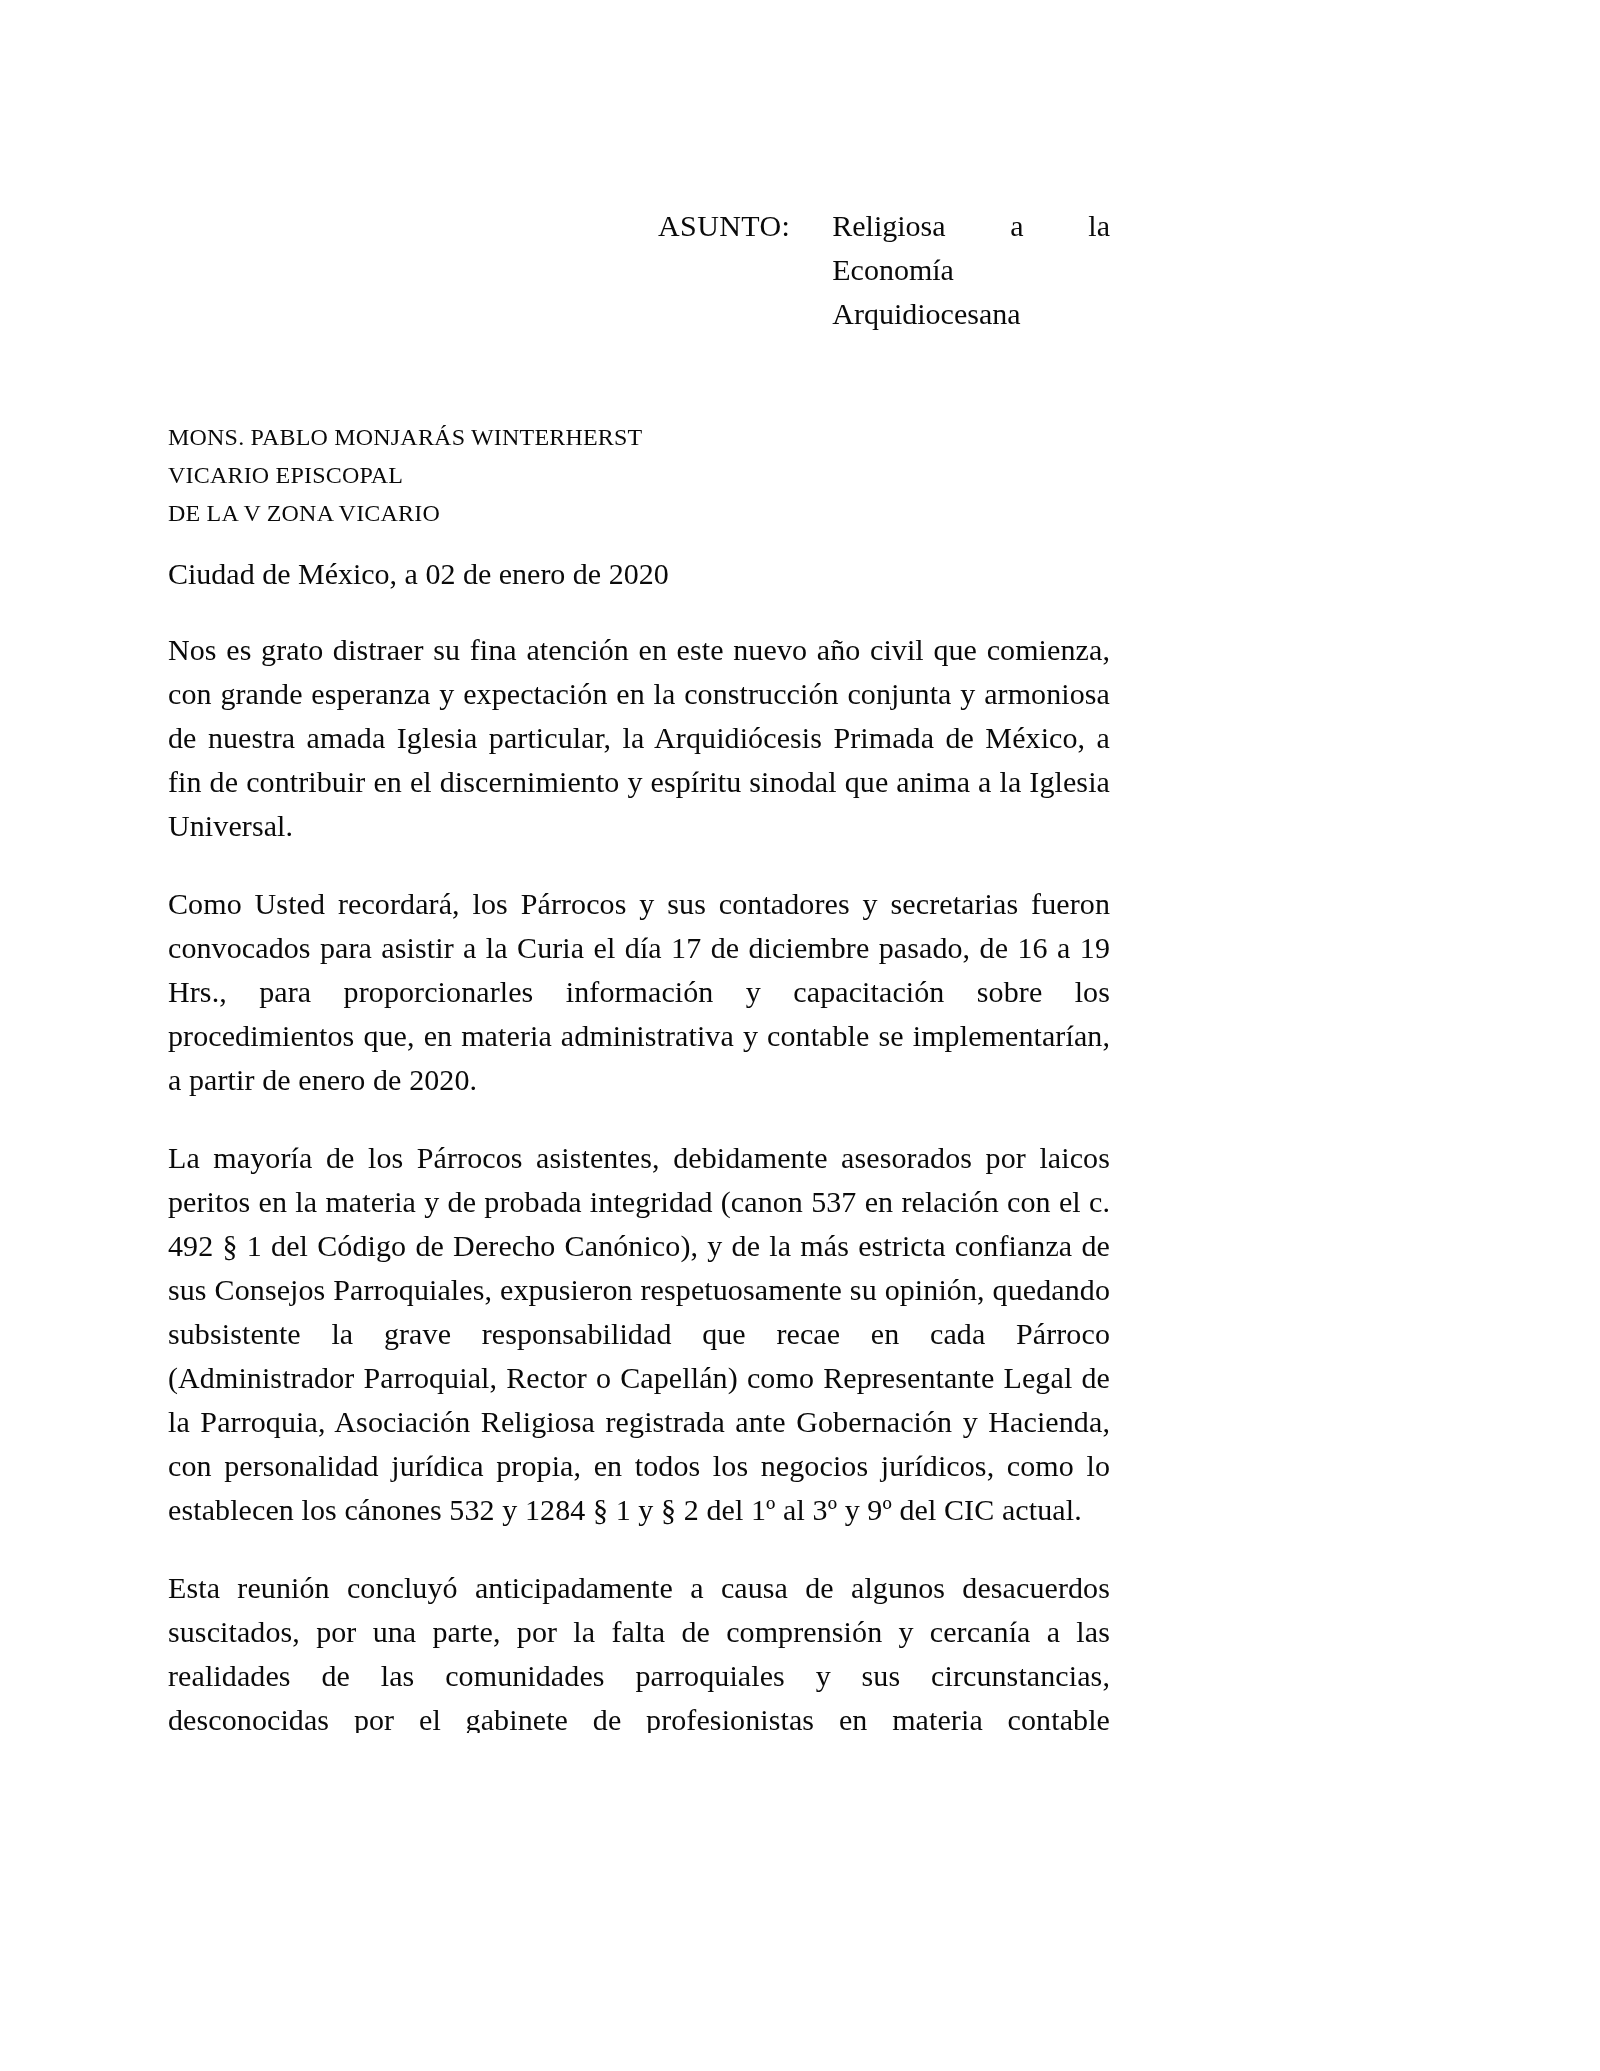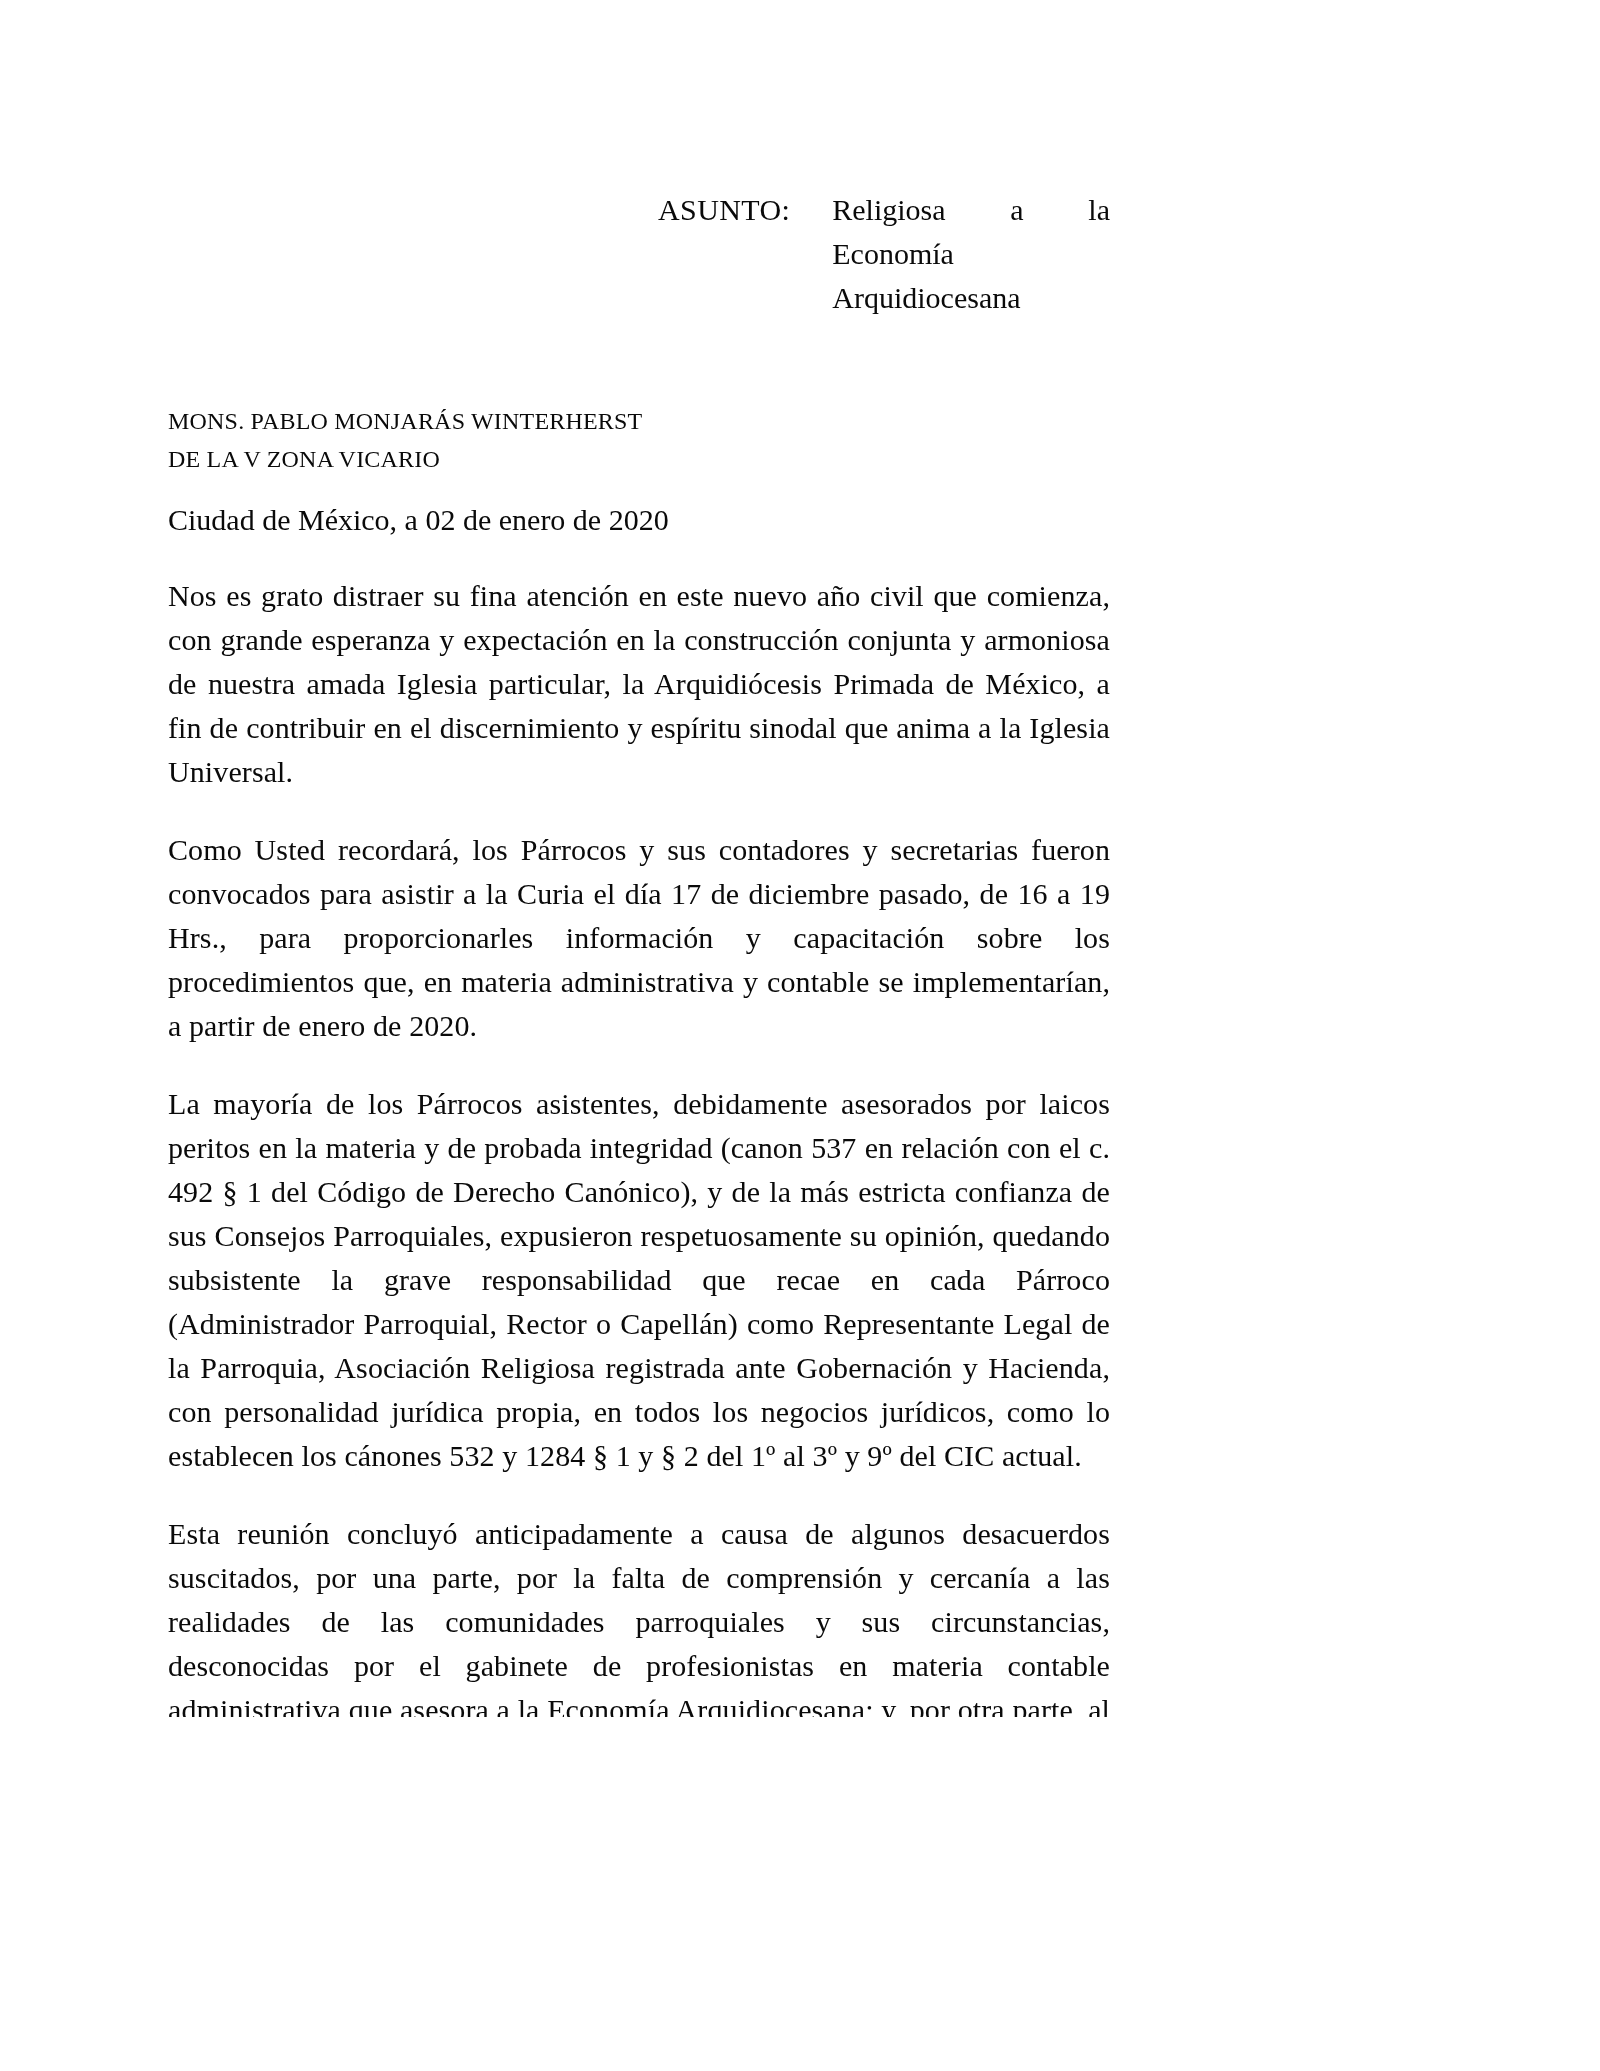--- a/index.html
+++ b/index.html
@@ -6,21 +6,21 @@
   html, body {
     margin: 0;
     padding: 0;
     background: #ffffff;
   }
   .page {
     position: relative;
     width: 1600px;
     height: 1717px;
     background: #ffffff;
-    margin: 0 auto;
+    margin: 16px auto;
     font-family: "Liberation Serif", "DejaVu Serif", serif;
     color: #0a0a0a;
     overflow: hidden;
     box-sizing: border-box;
     border-radius: 13px;
   }
   .content {
     position: absolute;
     left: 168px;
     top: 0;
@@ -102,20 +102,21 @@
     <div class="subject-block">
       <div class="subject-label">ASUNTO:</div>
       <div class="subject-value">
         <span class="line1">Religiosa a la Economía</span>
         <span class="line2">Arquidiocesana</span>
       </div>
     </div>
 
     <div class="addressee">
       <div>MONS. PABLO MONJARÁS WINTERHERST</div>
+      <div>VICARIO EPISCOPAL</div>
       <div>DE LA V ZONA VICARIO</div>
     </div>
 
     <div class="dateline">Ciudad de México, a 02 de enero de 2020</div>
 
     <div class="body-area">
       <p class="para">Nos es grato distraer su fina atención en este nuevo año civil que comienza, con grande esperanza y expectación en la construcción conjunta y armoniosa de nuestra amada Iglesia particular, la Arquidiócesis Primada de México, a fin de contribuir en el discernimiento y espíritu sinodal que anima a la Iglesia Universal.</p>
       <p class="para">Como Usted recordará, los Párrocos y sus contadores y secretarias fueron convocados para asistir a la Curia el día 17 de diciembre pasado, de 16 a 19 Hrs., para proporcionarles información y capacitación sobre los procedimientos que, en materia administrativa y contable se implementarían, a partir de enero de 2020.</p>
       <p class="para">La mayoría de los Párrocos asistentes, debidamente asesorados por laicos peritos en la materia y de probada integridad (canon 537 en relación con el c. 492 § 1 del Código de Derecho Canónico), y de la más estricta confianza de sus Consejos Parroquiales, expusieron respetuosamente su opinión, quedando subsistente la grave responsabilidad que recae en cada Párroco (Administrador Parroquial, Rector o Capellán) como Representante Legal de la Parroquia, Asociación Religiosa registrada ante Gobernación y Hacienda, con personalidad jurídica propia, en todos los negocios jurídicos, como lo establecen los cánones 532 y 1284 § 1 y § 2 del 1º al 3º y 9º del CIC actual.</p>
       <p class="para">Esta reunión concluyó anticipadamente a causa de algunos desacuerdos suscitados, por una parte, por la falta de comprensión y cercanía a las realidades de las comunidades parroquiales y sus circunstancias, desconocidas por el gabinete de profesionistas en materia contable administrativa que asesora a la Economía Arquidiocesana; y, por otra parte, al parecer en ese momento por su desconocimiento del marco normativo canónico y civil.</p>

